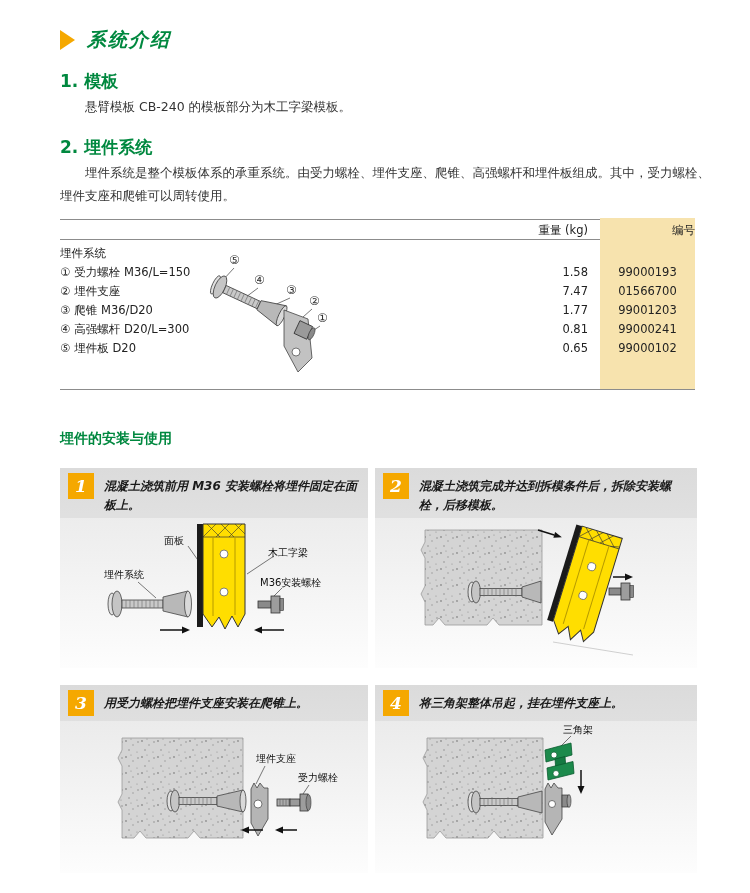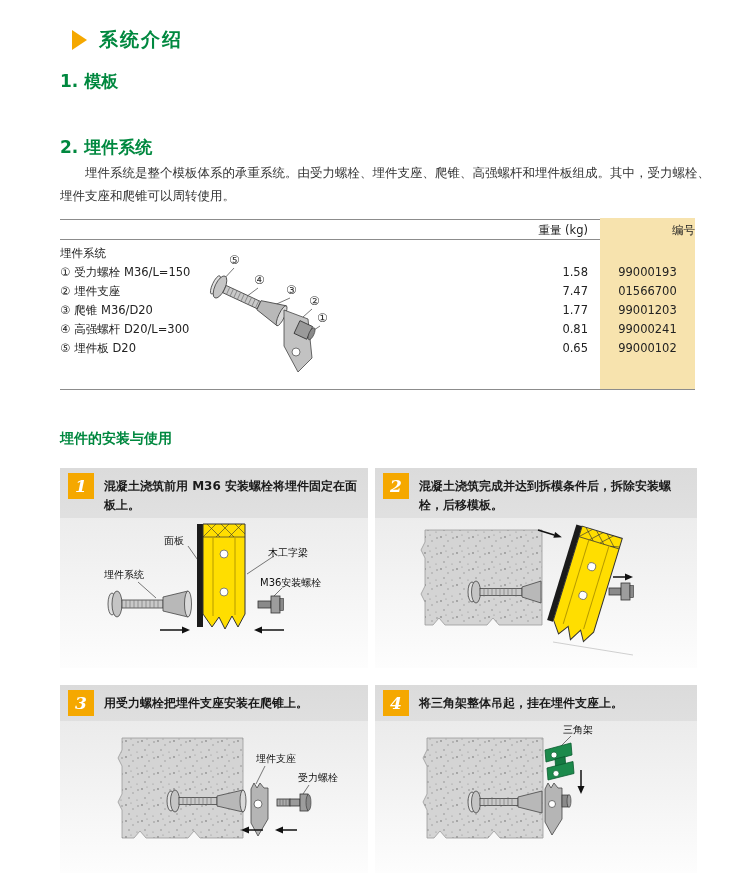--- a/index.html
+++ b/index.html
@@ -1,19 +1,19 @@
 <!DOCTYPE html>
 <html style="--green: #00883F; --yellow: #F5A800; --tan: #F7E3AE; --gold: #FFDE00; --framegreen: #1C8A4C;"><head>
 <meta charset="utf-8">
 <style>
   html,body{margin:0;padding:0;background:#fff;}
   .page{position:relative;width:750px;height:893px;background:#fff;overflow:hidden;
         font-family:"DejaVu Sans",sans-serif;color:#333;}
   
-  .doc-header{position:absolute;left:72px;top:27px;display:flex;align-items:center;gap:12px;}
+  .doc-header{position:absolute;left:60px;top:27px;display:flex;align-items:center;gap:12px;font-style:italic;}
   .tri{width:0;height:0;border-top:10px solid transparent;border-bottom:10px solid transparent;
        border-left:15px solid var(--yellow);}
   .doc-title{margin:0;font-size:19px;font-weight:bold;color:var(--green);letter-spacing:2px;}
   .h2{position:absolute;left:60px;margin:0;font-size:17px;font-weight:bold;color:var(--green);}
   #h-s1{top:70px}
   #h-s2{top:136px}
   .body-text{position:absolute;margin:0;font-size:12.5px;color:#333;}
   #b-s1{left:85px;top:99px;}
   #b-s2{left:60px;top:161px;width:658px;line-height:1.85;text-indent:2em;}
   
@@ -41,41 +41,42 @@
   .panel{position:absolute;background:linear-gradient(180deg,#e7e7e7 0%,#f0f0f0 42%,#fdfdfd 100%);}
   #p1{left:60px;top:468px;width:308px;height:200px;}
   #p2{left:375px;top:468px;width:322px;height:200px;}
   #p3{left:60px;top:685px;width:308px;height:188px;}
   #p4{left:375px;top:685px;width:322px;height:188px;}
   .p-head{position:absolute;left:0;right:0;top:0;display:flex;align-items:flex-start;gap:10px;
           padding:5px 10px 4px 8px;background:rgba(0,0,0,0.05);box-sizing:border-box;min-height:36px;}
   .badge{flex:0 0 26px;height:26px;background:var(--yellow);color:#fff;
          font-family:"DejaVu Serif",serif;font-style:italic;font-weight:bold;font-size:17px;
          display:flex;align-items:center;justify-content:center;}
-  .p-text{font-size:12px;font-weight:bold;color:#1a1a1a;line-height:1.55;padding-top:4px;}
+  .p-text{font-size:12px;font-weight:bold;color:#1a1a1a;line-height:1.55;padding-top:4px;font-style:italic;}
   .p-diagram{position:absolute;left:0;right:0;bottom:0;}
   #p1 .p-diagram{top:36px} #p2 .p-diagram{top:50px} #p3 .p-diagram,#p4 .p-diagram{top:37px}
   .p-diagram svg{display:block;width:100%;height:100%;}
   .dlabel{position:absolute;font-size:10px;font-weight:normal;color:#111;white-space:nowrap;line-height:1;}
   #lb-mianban{left:104px;top:32px} #lb-beam{left:208px;top:44px}
   #lb-system{left:44px;top:66px}  #lb-m36{left:200px;top:74px}
   #lb-support{left:196px;top:32px} #lb-lbolt{left:238px;top:51px}
   #lb-frame{left:188px;top:3px}
 </style>
 </head>
 <body>
 
 <div class="page">
 
   <div class="doc-header">
     <span class="tri"></span>
     <h1 class="doc-title">系统介绍</h1>
   </div>
 
   <h2 class="h2" id="h-s1">1. 模板</h2>
+  <p class="body-text" id="b-s1">悬臂模板 CB-240 的模板部分为木工字梁模板。</p>
 
   <h2 class="h2" id="h-s2">2. 埋件系统</h2>
   <p class="body-text" id="b-s2">埋件系统是整个模板体系的承重系统。由受力螺栓、埋件支座、爬锥、高强螺杆和埋件板组成。其中，受力螺栓、埋件支座和爬锥可以周转使用。</p>
 
   <div class="parts-table">
     <div class="tan-col"></div>
     <div class="rule" id="rule-top"></div>
     <div class="rule" id="rule-mid"></div>
     <div class="rule" id="rule-bot"></div>
     <span class="th-w">重量 (kg)</span>

